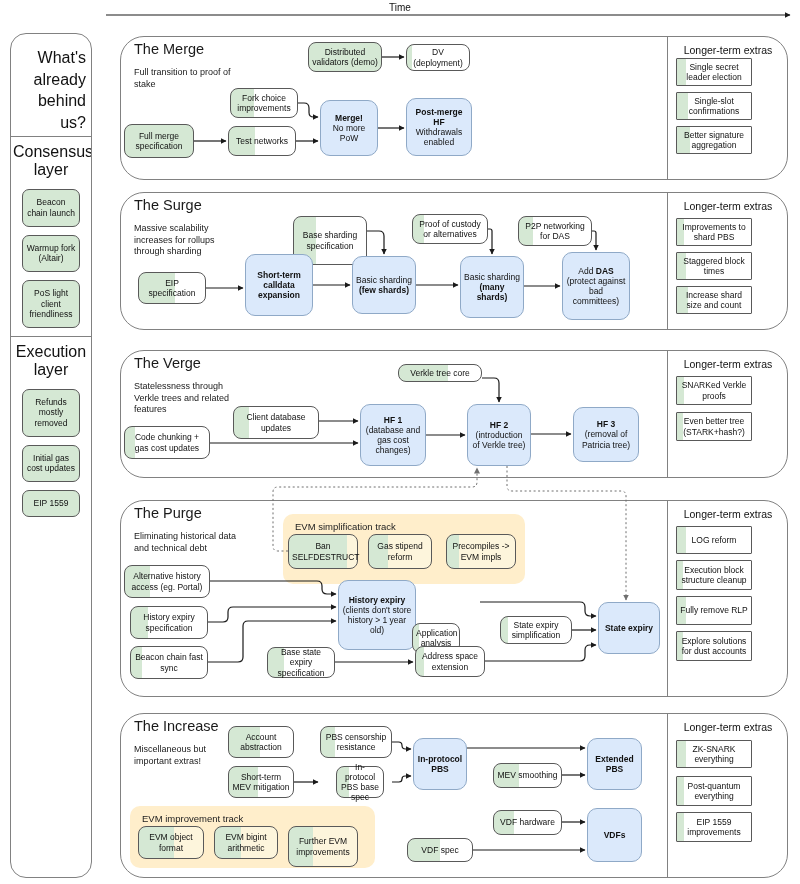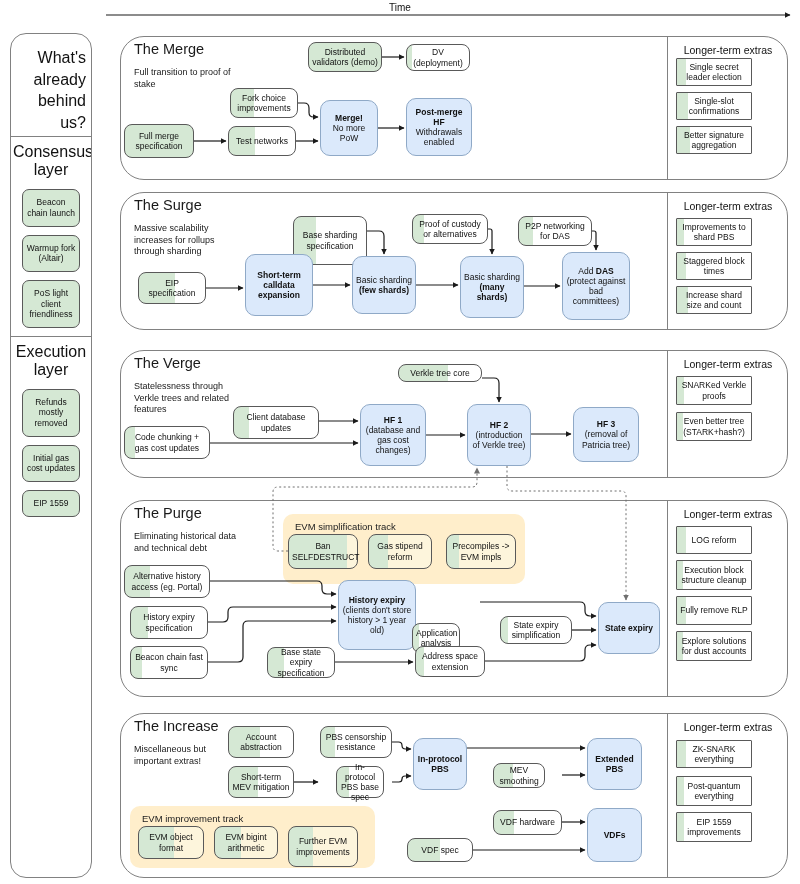--- a/index.html
+++ b/index.html
@@ -265,21 +265,21 @@
       </div>
       <div class="node progress" style="left: 228px; top: 766px; width: 66px; height: 32px; background: linear-gradient(90deg, rgb(213, 232, 212) 45%, rgb(255, 255, 255) 45%);">
         <div class="txt"><span>Short-term MEV mitigation</span></div>
       </div>
       <div class="node progress" style="left: 336px; top: 766px; width: 48px; height: 32px; background: linear-gradient(90deg, rgb(213, 232, 212) 25%, rgb(255, 255, 255) 25%);">
         <div class="txt"><span>In-protocol PBS base spec</span></div>
       </div>
       <div class="node blue" style="left: 413px; top: 738px; width: 54px; height: 52px;">
         <div class="txt"><span class="b">In-protocol PBS</span></div>
       </div>
-      <div class="node progress" style="left: 493px; top: 763px; width: 52px; height: 25px; background: linear-gradient(90deg, rgb(213, 232, 212) 38%, rgb(255, 255, 255) 38%);">
+      <div class="node progress" style="left: 493px; top: 763px; width: 69px; height: 25px; background: linear-gradient(90deg, rgb(213, 232, 212) 38%, rgb(255, 255, 255) 38%);">
         <div class="txt"><span>MEV smoothing</span></div>
       </div>
       <div class="node blue" style="left: 587px; top: 738px; width: 55px; height: 52px;">
         <div class="txt"><span class="b">Extended PBS</span></div>
       </div>
       <div class="node track-progress" style="left: 138px; top: 826px; width: 66px; height: 33px; background: linear-gradient(90deg, rgb(213, 232, 212) 55%, rgb(253, 245, 220) 55%);">
         <div class="txt"><span>EVM object format</span></div>
       </div>
       <div class="node track-progress" style="left: 214px; top: 826px; width: 64px; height: 33px; background: linear-gradient(90deg, rgb(213, 232, 212) 42%, rgb(253, 245, 220) 42%);">
         <div class="txt"><span>EVM bigint arithmetic</span></div>

